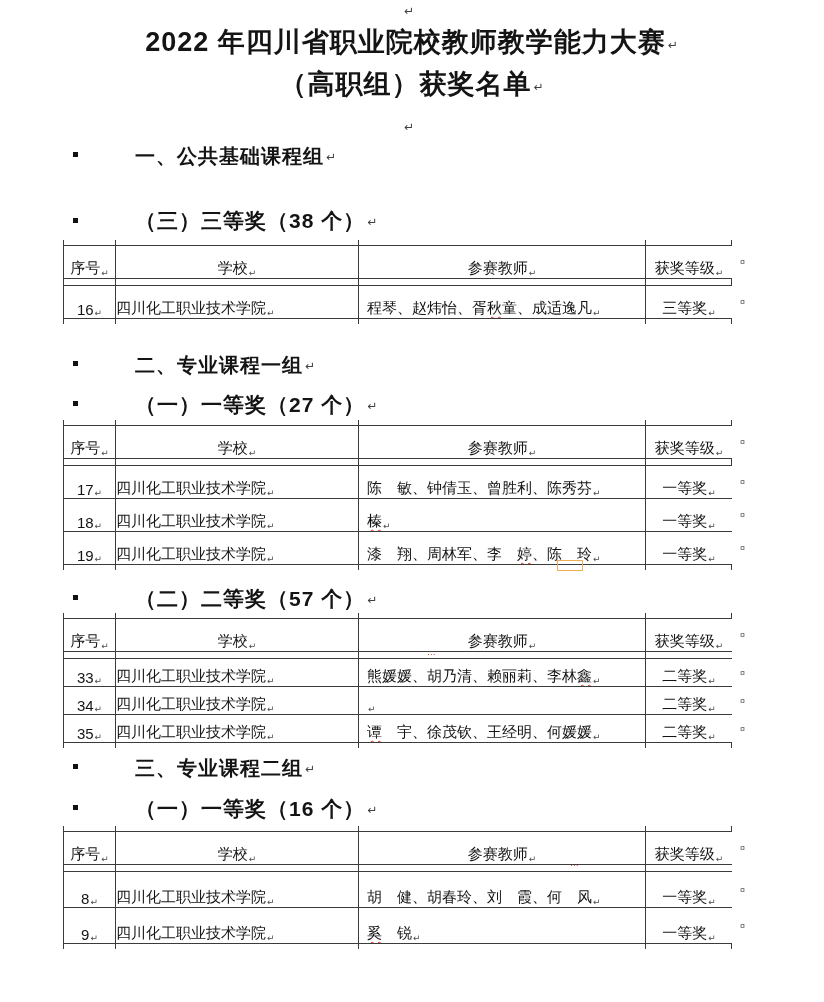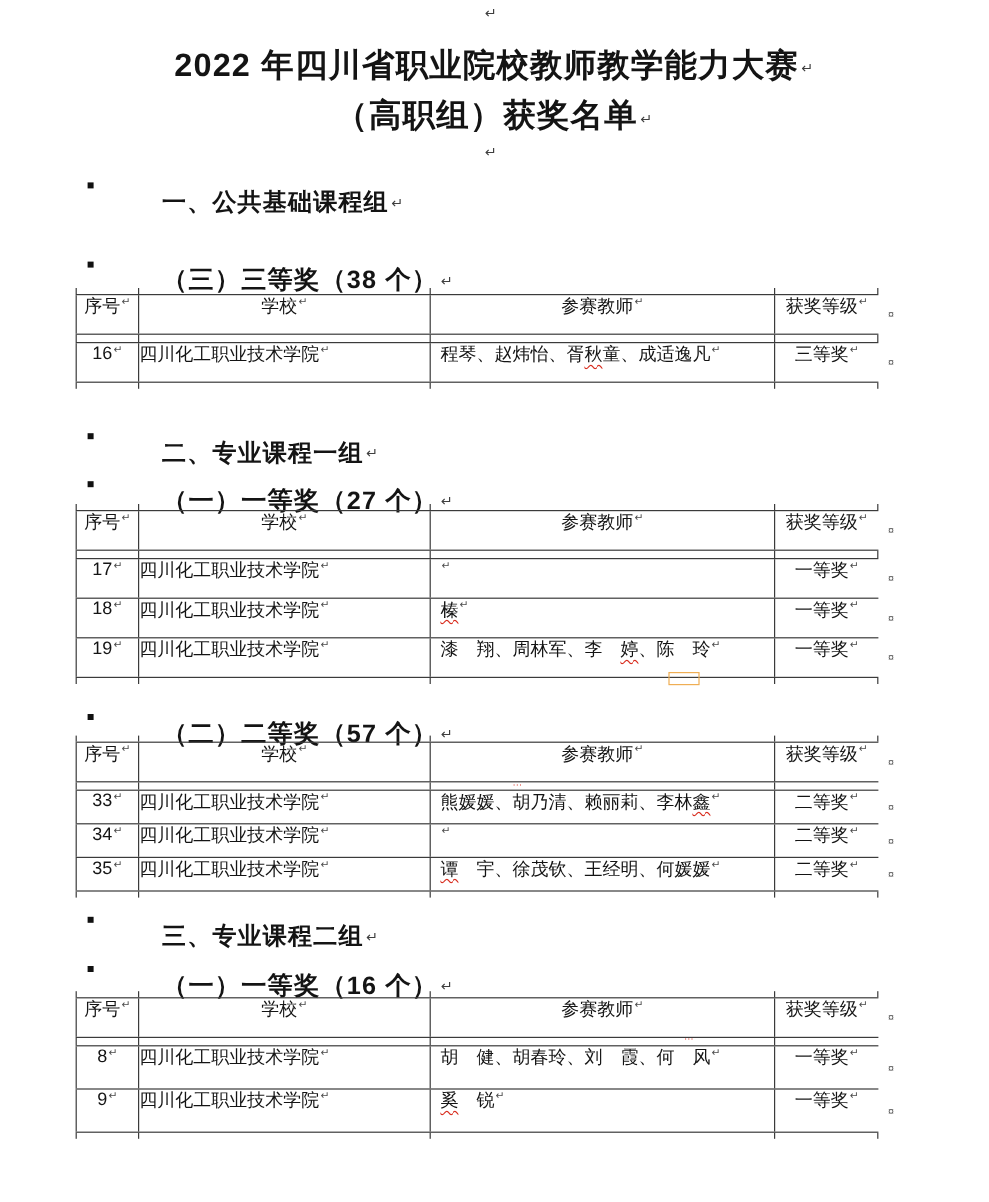--- a/index.html
+++ b/index.html
@@ -1,21 +1,21 @@
 <!DOCTYPE html>
 <html><head>
 <meta charset="utf-8">
 <style>
   html,body{margin:0;padding:0;}
   body{
     width:824px;height:1002px;position:relative;background:#ffffff;
     font-family:"Liberation Sans","DejaVu Sans",sans-serif;color:#141414;
     overflow:hidden;
   }
-  .abs{position:absolute;margin-top:12px;}
+  .abs{position:absolute;}
   
   .title-line{left:0;right:0;text-align:center;font-size:27px;font-weight:700;letter-spacing:1px;white-space:nowrap;}
   
   .pmark{font-size:12px;color:#3f3f3f;font-weight:400;margin-left:2px;vertical-align:2px;}
   .pmark-float{position:absolute;font-size:12px;color:#3f3f3f;}
   
   .sec{left:135px;font-size:20px;font-weight:700;white-space:nowrap;letter-spacing:1px;}
   .sub{left:135px;font-size:21px;font-weight:700;white-space:nowrap;letter-spacing:1px;}
   .bullet{position:absolute;width:5px;height:5px;background:#111;}
   
@@ -24,21 +24,21 @@
   .trow.hdr{border-bottom:1px solid #3b3b3b;height:32px;}
   .trow.data{height:32px;}
   .t3 .trow.data{height:27px;}
   .t4 .trow.data{height:35px;}
   .trow.data.last{border-bottom:1px solid #3b3b3b;}
   .gap{display:grid;grid-template-columns:52px 243px 287px 87px;position:relative;border:none;}
   .gap div{border-left:1px solid #3b3b3b;}
   .gap div:last-child{border-right:1px solid #3b3b3b;}
   .seam{height:6px;}
   .sliver{height:5px;}
-  .tcell{border-left:1px solid #3b3b3b;display:flex;align-items:flex-start;font-size:15px;overflow:hidden;white-space:nowrap;}
+  .tcell{border-left:1px solid #3b3b3b;display:flex;align-items:flex-end;font-size:15px;overflow:hidden;white-space:nowrap;}
   .tcell:last-child{border-right:1px solid #3b3b3b;}
   .c-center{justify-content:center;}
   .c-left{}
   .c-teach{padding-left:8px;}
   .cmark{font-size:9px;color:#4a4a4a;margin-left:1px;}
   .rmark{position:absolute;right:-13px;top:50%;transform:translateY(-50%);font-size:9px;color:#555;}
   .sq{text-decoration:underline wavy #d92f21;text-decoration-thickness:1px;text-underline-offset:3px;}
   .anno-box{position:absolute;width:24px;height:9px;border:1px solid #efae54;background:transparent;}
   .red-dots{position:absolute;font-size:8px;color:#d92f21;letter-spacing:1px;line-height:6px;}
 </style>
@@ -159,20 +159,21 @@
   <div class="trow data">
     <div class="tcell c-center">
         <span>17</span>
         <span class="cmark">↵</span>
       </div>
     <div class="tcell c-left">
         <span>四川化工职业技术学院</span>
         <span class="cmark">↵</span>
       </div>
     <div class="tcell c-teach">
+        <span>陈　敏、钟倩玉、曾胜利、陈秀芬</span>
         <span class="sq"></span>
         <span></span>
         <span class="cmark">↵</span>
       </div>
     <div class="tcell c-center">
         <span>一等奖</span>
         <span class="cmark">↵</span>
       </div>
     <span class="rmark">¤</span>
   </div>

